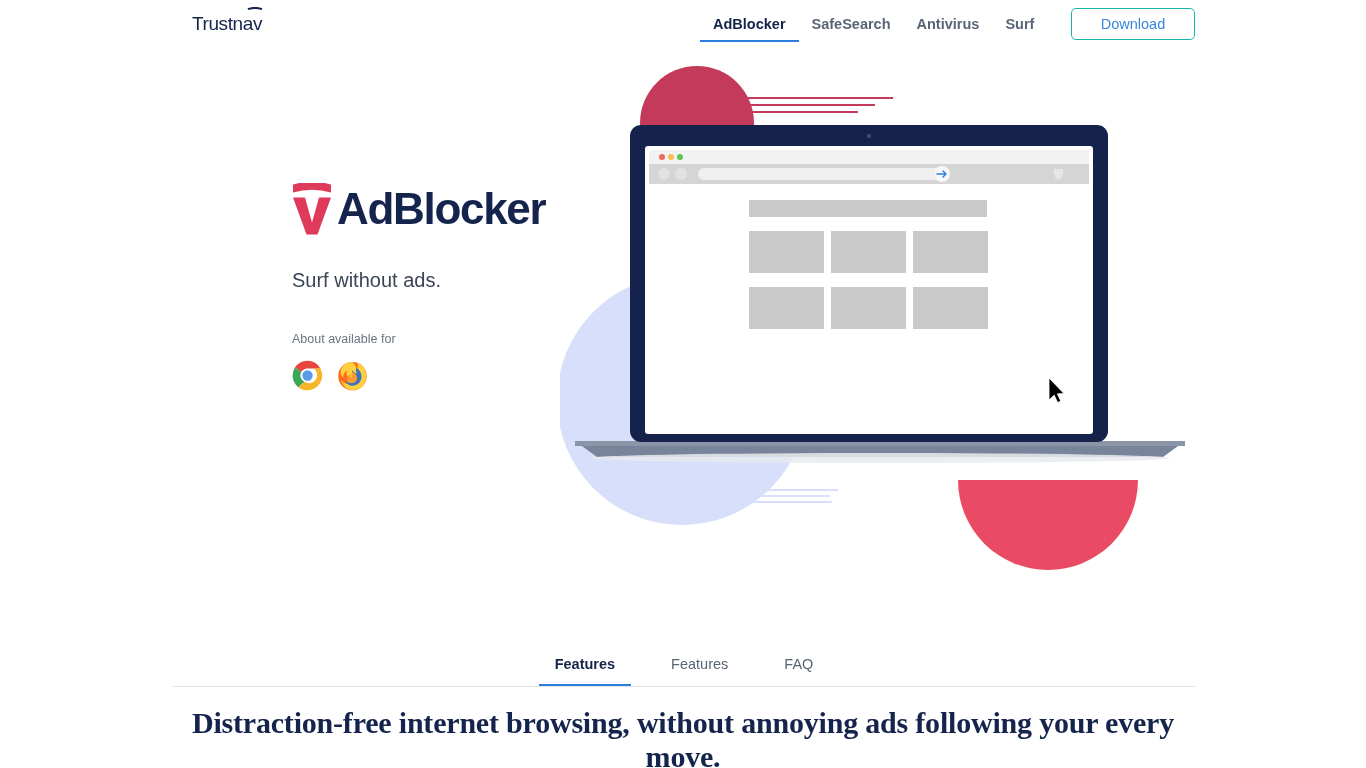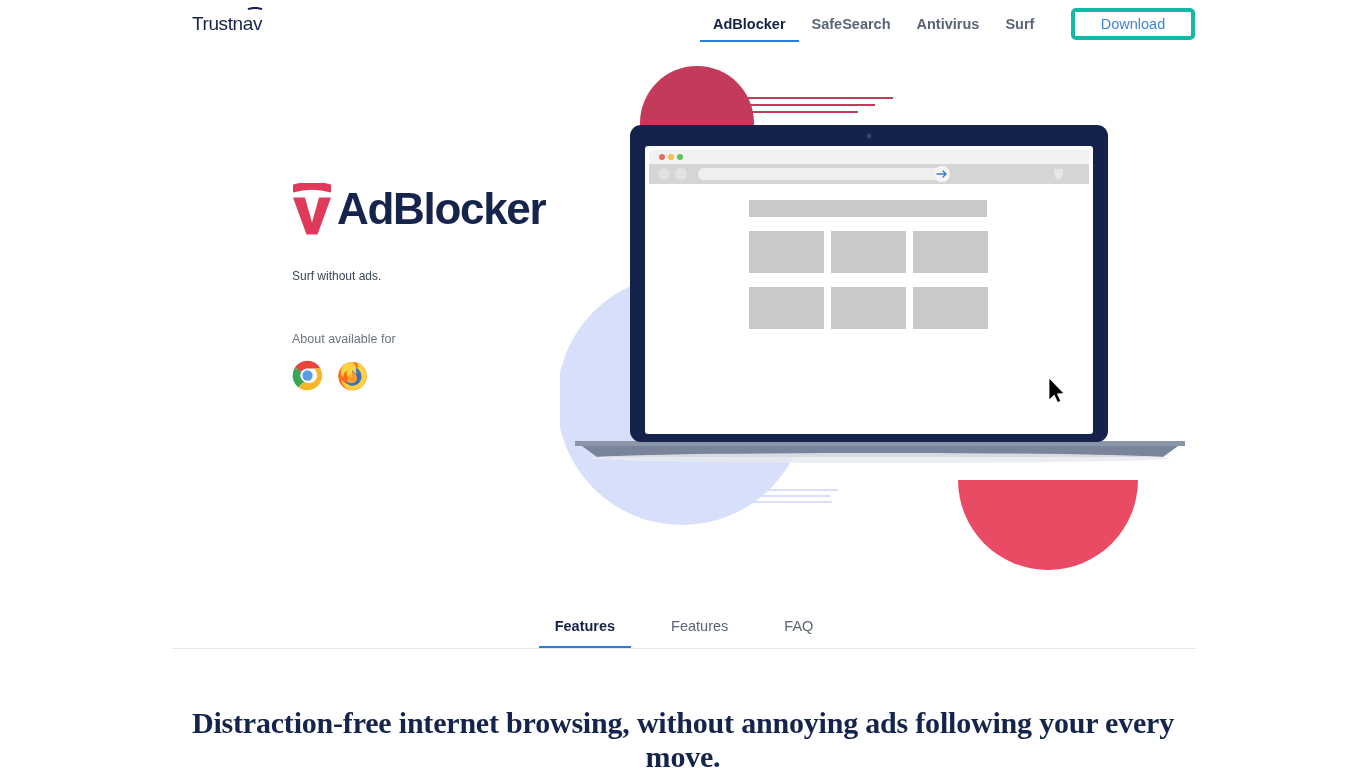--- a/index.html
+++ b/index.html
@@ -42,37 +42,37 @@
     cursor: pointer; white-space: nowrap; font-weight: bold;
   }
   .nav-item.active { color: #14234a; font-weight: bold; }
   .nav-item.active::after {
     content: ""; position: absolute; left: 0px; right: 0px; bottom: 6px;
     height: 2.5px; background: #2b7de0;
   }
   .download-btn {
     position: absolute; left: 1071px; top: 8px;
     width: 124px; height: 32px;
-    border: 4px solid #14b8a6; border-radius: 5px;
+    border: 1px solid #14b8a6; border-radius: 5px;
     background: #fff; color: #3a86d8;
     font-size: 14.5px; font-family: "Liberation Sans", sans-serif;
     cursor: pointer;
     display: flex; align-items: center; justify-content: center;
   }
 
   
   .hero-left { position: absolute; left: 292px; top: 180px; width: 300px; }
   .product-logo { display: flex; align-items: center; height: 58px; }
   .shield-v { width: 40px; height: 52px; margin-right: 5px; flex: none; }
   .product-name {
     font-size: 44px; font-weight: bold; color: #15244d;
     letter-spacing: -1.3px; line-height: 1;
   }
   .tagline {
-    margin-top: 31px; font-size: 12px; color: #3b4557;
+    margin-top: 31px; font-size: 20px; color: #3b4557;
   }
   .avail-label {
     position: absolute; top: 152px; left: 0;
     font-size: 12.5px; color: #6c7480;
   }
   .browser-icons {
     position: absolute; top: 180px; left: 0;
     display: flex; gap: 14px;
   }
   .bicon { width: 31px; height: 31px; cursor: pointer; }
@@ -80,21 +80,21 @@
   
   .illo { position: absolute; left: 560px; top: 55px; width: 640px; height: 520px; }
   .illo svg { display:block; }
   .cursor { position: absolute; left: 1047px; top: 377px; width: 20px; height: 30px; }
 
   
   .tabs-wrap { position: absolute; left: 172px; top: 618px; width: 1024px; }
   .tabs { display: flex; justify-content: center; gap: 0; }
   .tab {
     position: relative; padding: 0 28px 14px 28px;
-    font-size: 14.5px; color: #5a6477; cursor: pointer;
+    font-size: 14.5px; color: #5a6477; cursor: pointer; margin-top: 38px;
   }
   .tab.active { color: #14234a; font-weight: bold; }
   .tab.active::after {
     content:""; position: absolute; left: 12px; right: 12px; bottom: 0;
     height: 2.5px; background: #2b7de0;
   }
   .tabs-divider { height: 1px; background: #e4e6ea; width: 1024px; }
 
   
   .headline {

